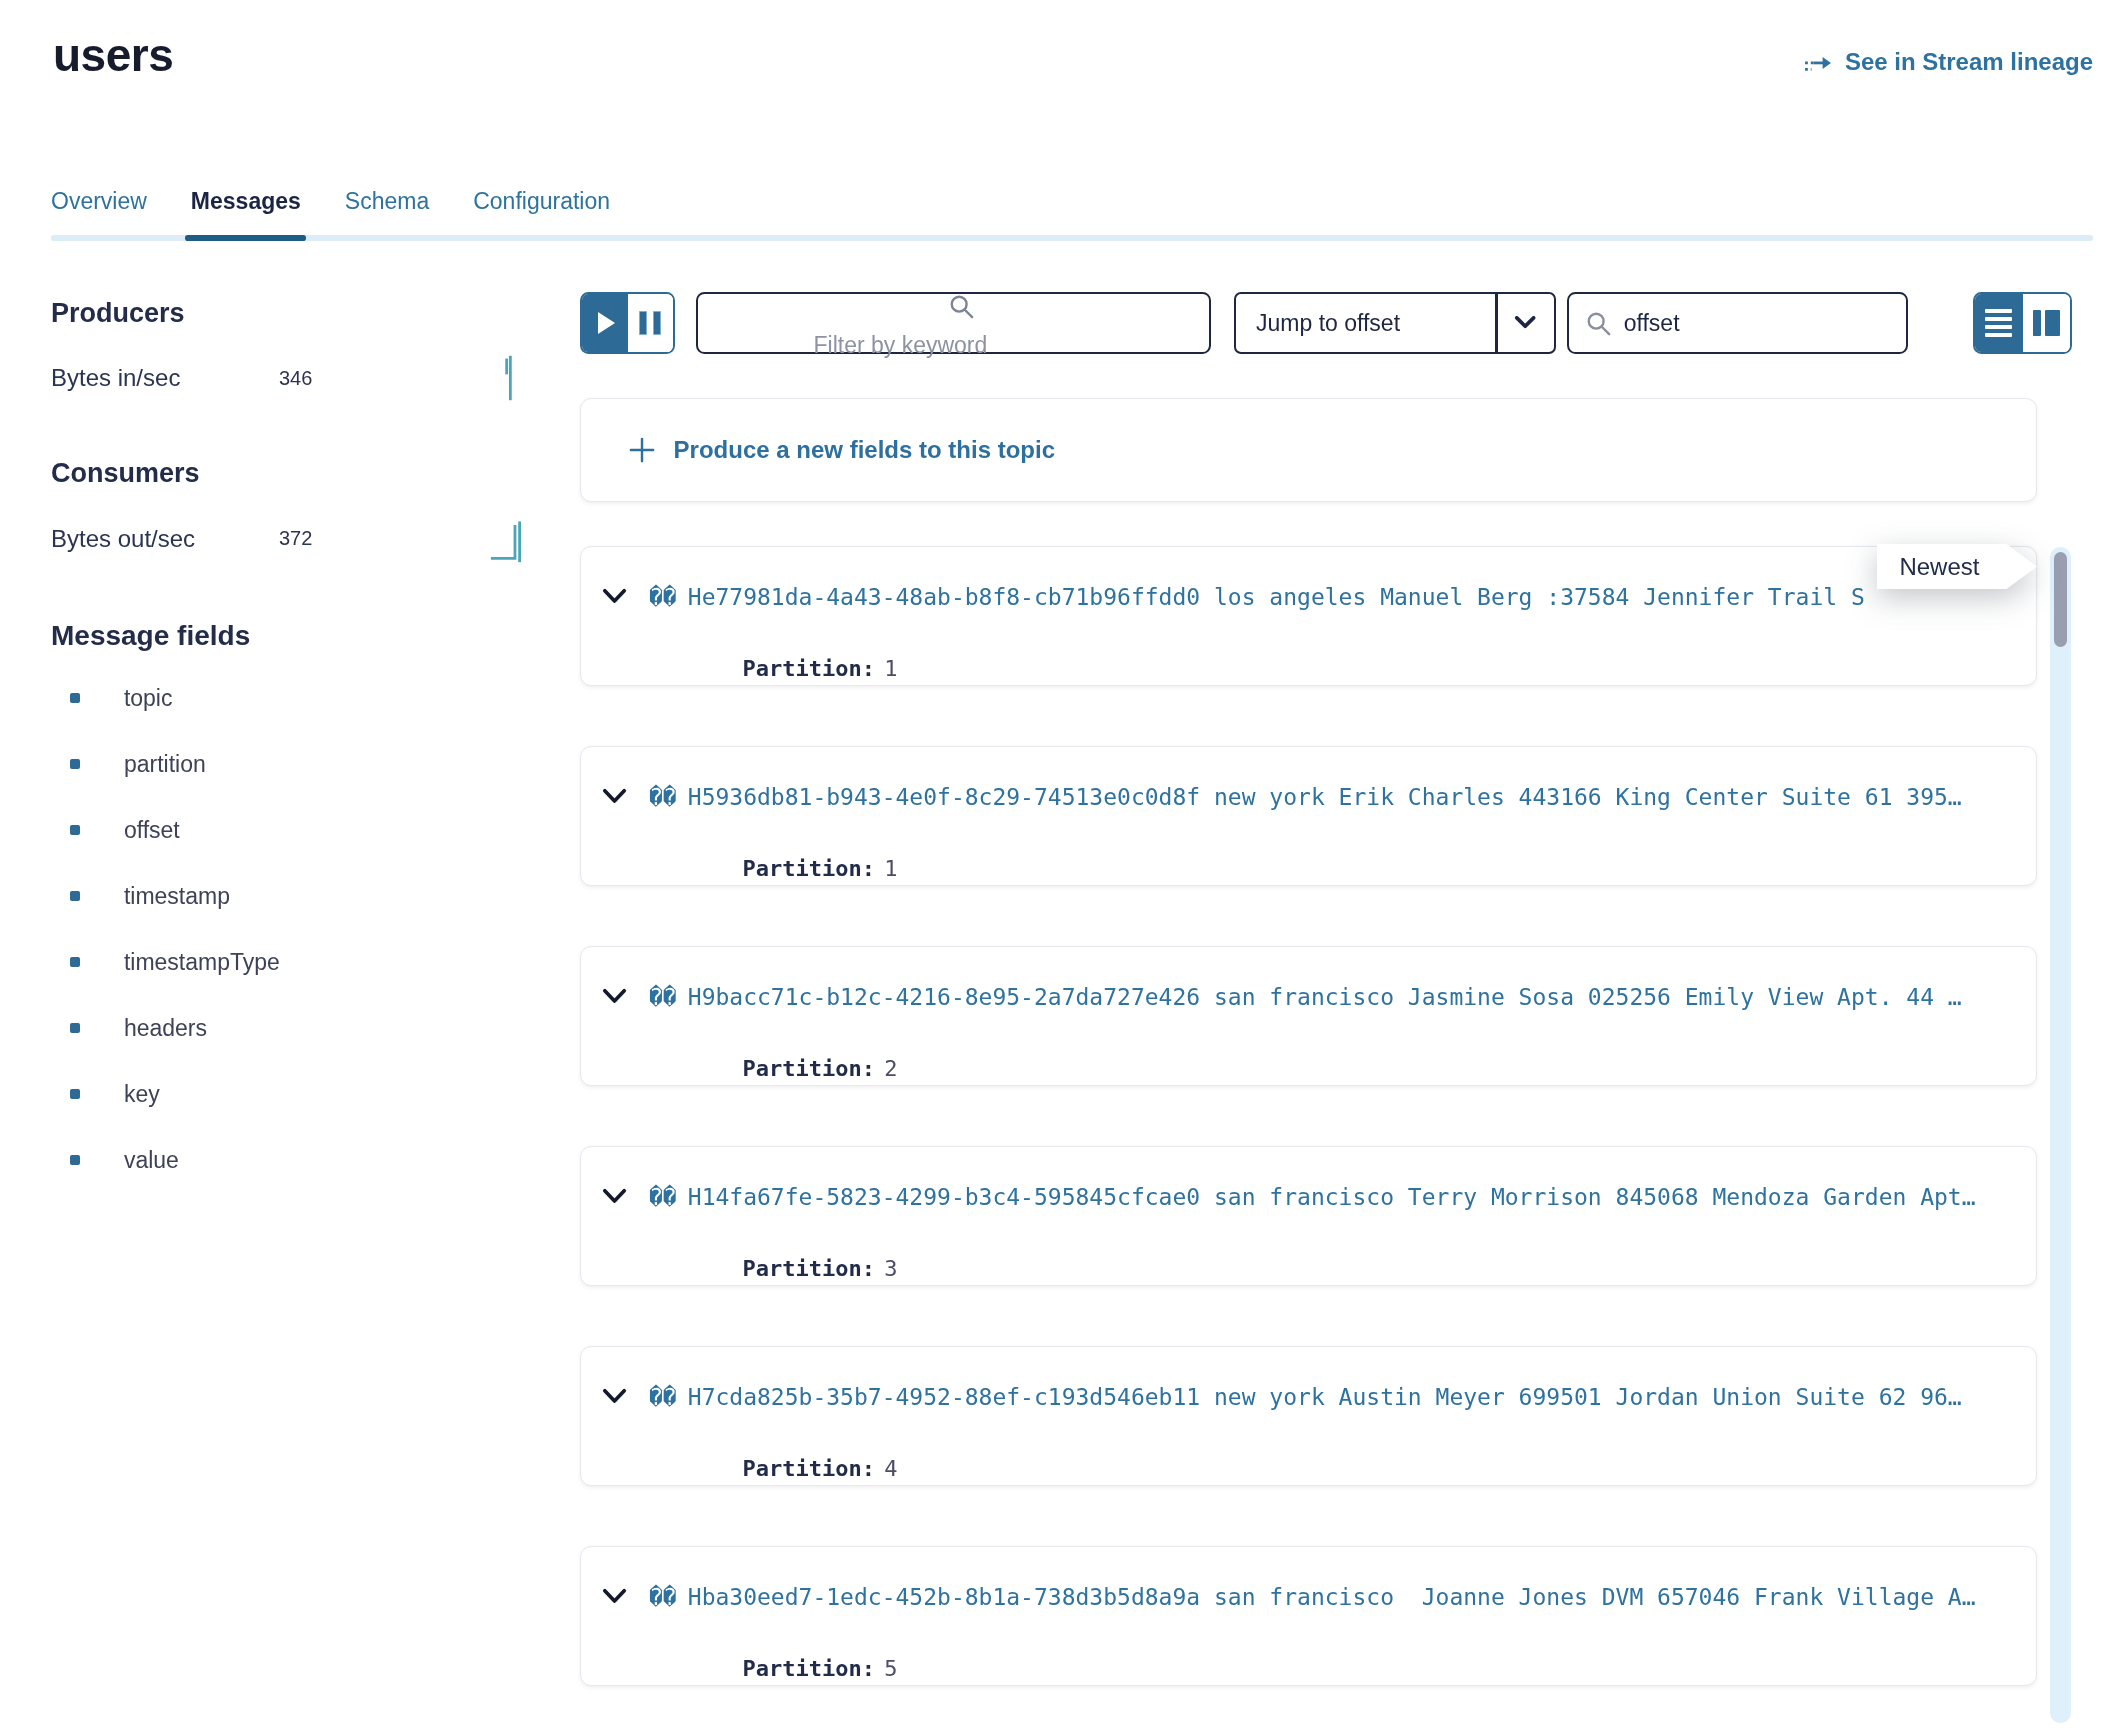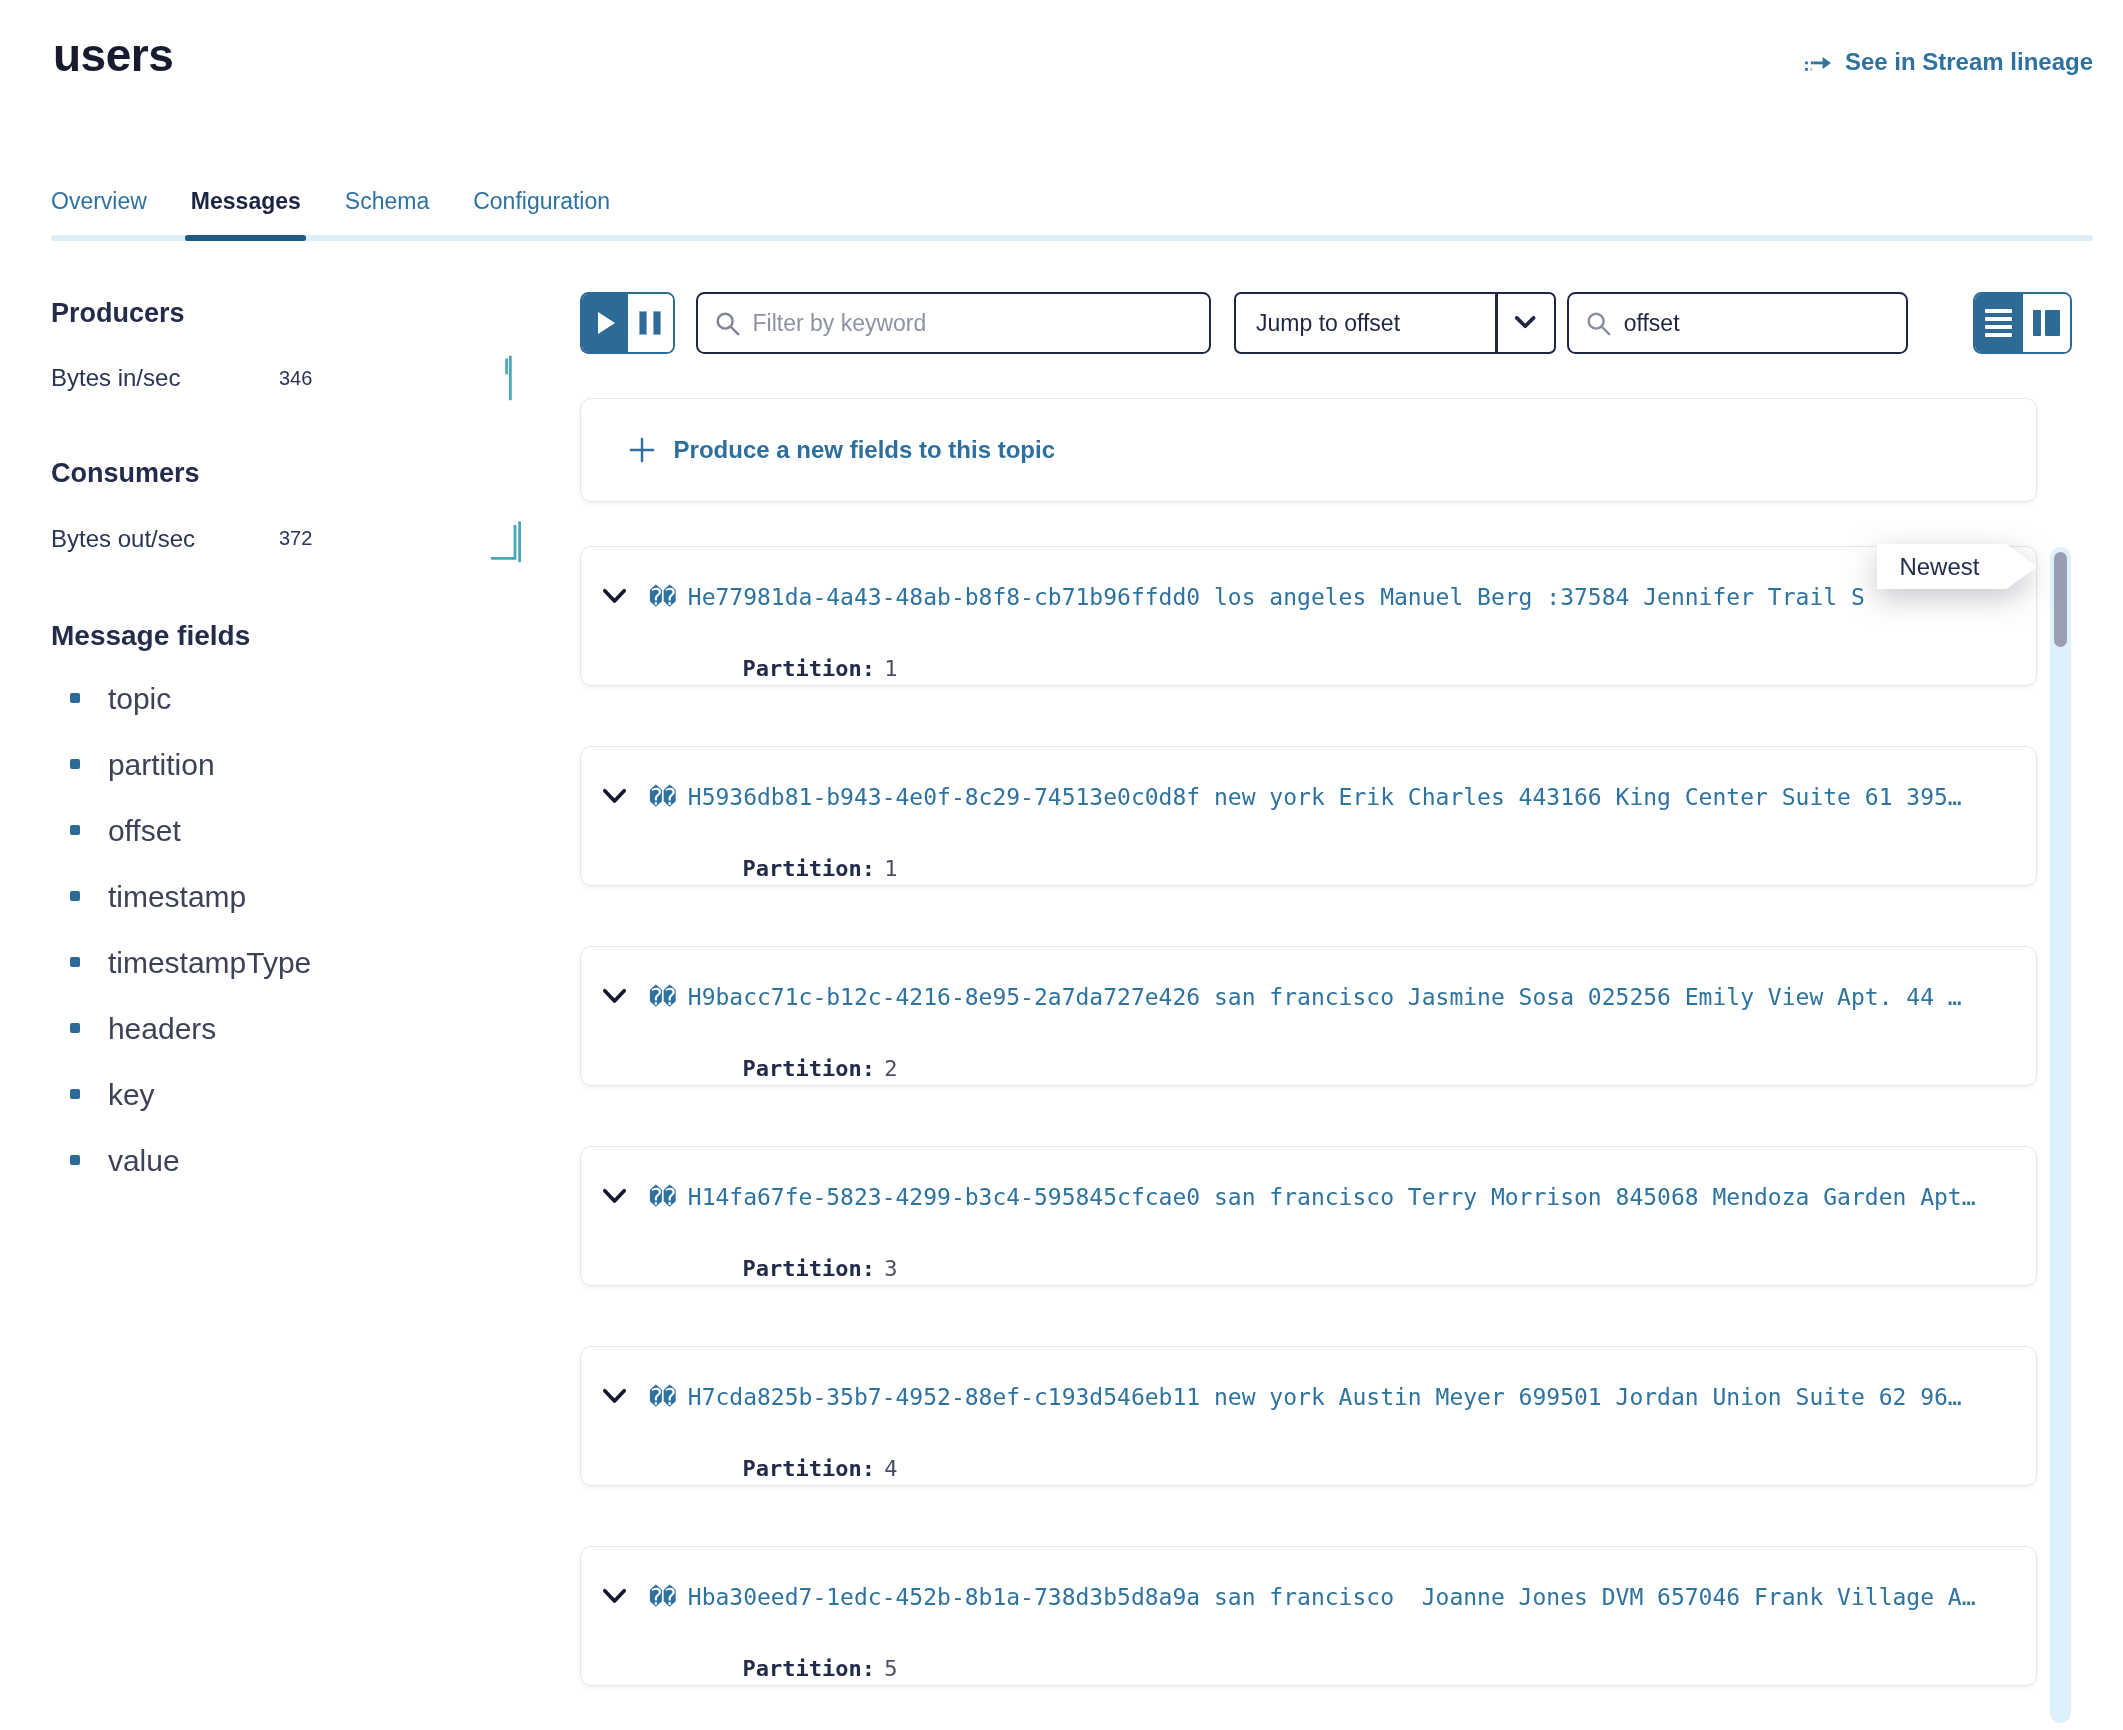--- a/index.html
+++ b/index.html
@@ -24,36 +24,36 @@
   .side-heading { font-size:27px; font-weight:700; color:#232c49; line-height:34px; }
   .metric-row { display:flex; align-items:center; margin-top:22.4px; height:52px; }
   .metric-label { width:228px; font-size:24px; color:#2b3452; }
   .metric-value { font-size:20px; color:#2b3452; }
   .sparkline { margin-left:auto; }
   .consumers-heading { margin-top:52px; }
   .fields-heading { margin-top:54px; font-size:28px; }
   .fields-list { list-style:none; margin-top:34px; }
   .field-item { display:flex; align-items:center; margin-bottom:43px; line-height:23px; cursor:pointer; }
   .field-bullet { width:10.3px; height:10.3px; background:#2d6a96; border-radius:1.9px; margin-left:18.6px; flex:none; }
-  .field-label { margin-left:28px; font-size:30px; color:#3d4257; }
+  .field-label { margin-left:44px; font-size:23px; color:#3d4257; }
 
   
   .main { position:absolute; left:580px; top:292px; width:1492px; }
 
   .toolbar { display:flex; align-items:flex-start; }
   .playpause { width:95px; height:62px; flex:none; display:flex; border:2.3px solid #2d6a96; border-radius:8.4px; overflow:hidden; background:#fff; }
   .pp-seg { flex:1; display:flex; align-items:center; justify-content:center; cursor:pointer; }
   .pp-play { background:#2d6a96; }
   .play-tri { width:0; height:0; border-left:17.7px solid #ffffff; border-top:11.2px solid transparent; border-bottom:11.2px solid transparent; margin-left:3.7px; }
   .pp-pause { background:#ffffff; }
   .pause-bars { display:flex; gap:5.6px; }
   .pause-bars i { display:block; width:8.4px; height:24px; background:#2d6a96; border:1.4px solid #85aecd; border-radius:0.9px; }
 
   .filter-box { margin-left:20.5px; width:515px; height:62px; border:2.3px solid #1f2642; border-radius:8.4px;
-                display:flex; align-items:center; padding-left:17px; gap:13px; background:#fff; }
+                display:flex; align-items:center; padding-left:17px; gap:13px; background:#fff;flex-direction:column; }
   .filter-box input { border:none; outline:none; flex:1; font-size:23px; color:#1f2642; font-family:inherit; background:transparent; }
   .filter-box input::placeholder { color:#8d93a3; }
 
   .jump-box { margin-left:23px; width:322px; height:62px; border:2.3px solid #1f2642; border-radius:7px; display:flex; background:#fff; cursor:pointer; }
   .jump-text { flex:1; display:flex; align-items:center; padding-left:20.5px; font-size:23px; color:#1f2642; }
   .jump-divider { width:2.3px; background:#1f2642; }
   .jump-caret { width:56px; display:flex; align-items:center; justify-content:center; }
 
   .offset-box { margin-left:11.2px; width:341px; height:62px; border:2.3px solid #1f2642; border-radius:8.4px;
                 display:flex; align-items:center; padding-left:17px; gap:13px; background:#fff; }

